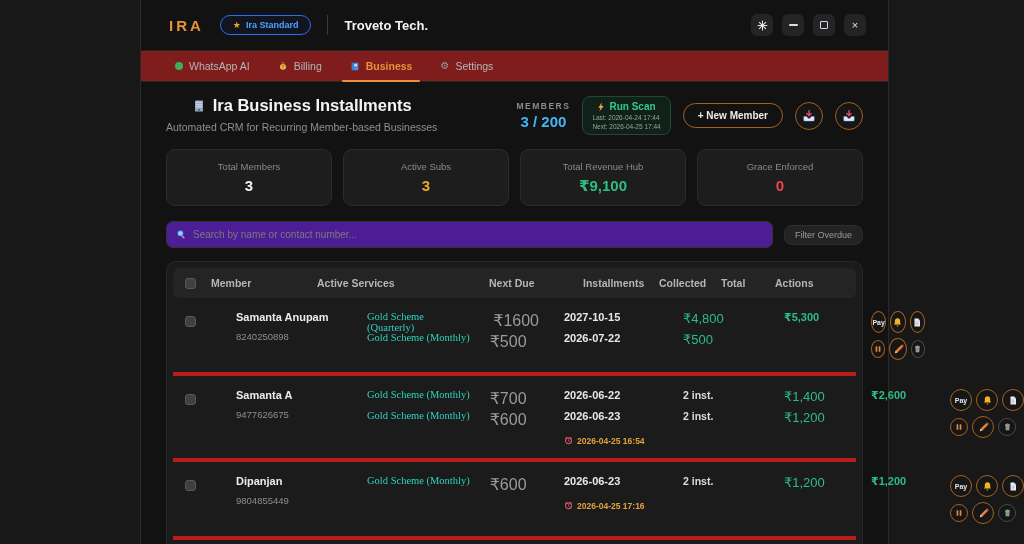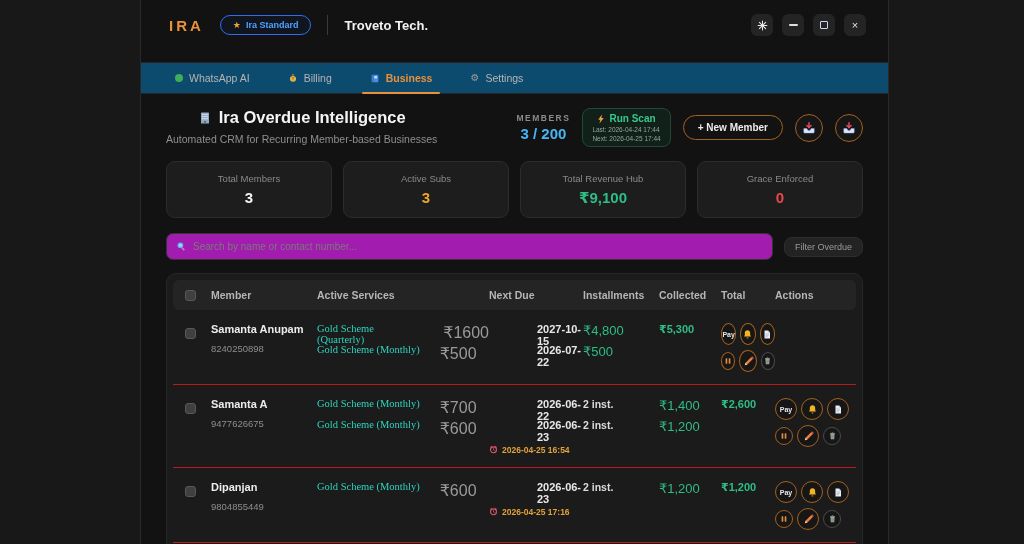--- a/index.html
+++ b/index.html
@@ -20,21 +20,21 @@
   .org { color:#f2f2f2; font-size:13px; font-weight:700; }
   .win-controls { margin-left:auto; display:flex; gap:9px; }
   .wbtn { width:22px; height:22px; border-radius:6px; background:#242424; display:flex;
     align-items:center; justify-content:center; color:#e0e0e0; font-size:11px; cursor:pointer; }
   .wbtn .bar { width:9px; height:2px; background:#e0e0e0; border-radius:1px; }
   .wbtn .sq { width:8px; height:8px; border:1.4px solid #cdd6f0; border-radius:1px; }
   .wbtn svg { width:11px; height:11px; display:block; }
 
   
   .nav { height:32px; border-top:1px solid #242424; border-bottom:1px solid #242424;
-    display:flex; align-items:stretch; padding:0 30px; gap:30px; background:#0c4a6e;margin-top:12px; }
+    display:flex; align-items:stretch; padding:0 30px; gap:20px; background:#7f1d1d; }
   .tab { display:flex; align-items:center; gap:6px; font-size:10.5px; color:#b5b5b5;
     position:relative; padding:0 4px; cursor:pointer; }
   .tab .dot { width:8px; height:8px; border-radius:50%; background:#3fae5a; }
   .tab .g-icn { font-size:10px; color:#9a9a9a; line-height:1; }
   .tab.active { color:#e8913a; font-weight:700; }
   .tab.active::after { content:""; position:absolute; left:-4px; right:-4px; bottom:-1px;
     height:2px; background:#e8913a; border-radius:2px; }
   .icn { display:inline-flex; line-height:0; }
   .icn svg { display:block; }
 
@@ -61,44 +61,44 @@
 
   
   .stats { display:grid; grid-template-columns:repeat(4,1fr); gap:11px; margin-top:14px; }
   .stat-card { height:57px; background:#1d1d1d; border:1px solid #2c2c2c; border-radius:9px;
     display:flex; flex-direction:column; align-items:center; justify-content:center; gap:5px; }
   .stat-label { color:#8a8a8a; font-size:9.5px; }
   .stat-value { font-size:15px; font-weight:700; }
 
   
   .search-row { display:flex; align-items:center; gap:11px; margin-top:15px; }
-  .search-box { flex:1; height:27px; background:#a21caf; border:1px solid #343434; border-radius:7px;
+  .search-box { flex:1; height:27px; background:#4c1d95; border:1px solid #343434; border-radius:7px;
     display:flex; align-items:center; padding:12px 9px; gap:6px; }
   .search-box input { background:transparent; border:none; outline:none; color:#bdbdbd;
     font-size:10px; width:100%; font-family:inherit; }
   .search-box input::placeholder { color:#7a7a7a; }
   .filter-btn { background:#232323; border:1px solid #2e2e2e; border-radius:8px; color:#9a9a9a;
     font-size:9px; padding:4px 10px; cursor:pointer; }
 
   
   .panel { margin-top:13px; background:#1b1b1b; border:1px solid #272727; border-radius:10px;
     padding:6px 6px 34px 6px; }
   .tgrid { display:grid; grid-template-columns:38px 106px 172px 94px 76px 62px 54px 1fr; }
   .thead { background:#242424; border-radius:6px; height:30px; align-items:center;
     color:#b5b5b5; font-size:10.5px; font-weight:700; }
   .thead .c-check { padding-left:12px; }
-  .trow { padding:13px 0 12px 0; border-bottom:1px solid #b91c1c; align-items:start; }
+  .trow { padding:13px 0 12px 0; border-bottom:4px solid #b91c1c; align-items:start;gap:25px; }
   .c-check { padding-left:12px; padding-top:2px; }
   .cb { width:11px; height:11px; border-radius:3px; background:#404040; border:1px solid #585858; cursor:pointer; display:inline-block; }
   .mname { color:#ececec; font-size:11px; font-weight:700; }
   .mphone { color:#8e8e8e; font-size:9.5px; margin-top:8px; }
   .line { height:21px; display:flex; align-items:flex-start; }
   .plan { color:#2dd4bf; font-size:10.5px;font-family:Liberation Serif, serif; }
   .price { color:#9a9a9a; font-size:16px; margin-left:20px; }
-  .due { color:#e8e8e8; font-size:11px; font-weight:600;margin-left:48px; }
+  .due { color:#e8e8e8; font-size:11px; font-weight:600; }
   .overdue { display:flex; align-items:flex-start; gap:4px; color:#e3a23c; font-size:8.5px;
     font-weight:700; margin-top:5px; }
   .inst { color:#dcdcdc; font-size:10.5px; font-weight:600; }
   .money { color:#2ebd85; font-size:13px; }
   .total { color:#2ebd85; font-size:11px; font-weight:700; }
   .acts { display:flex; flex-direction:column; gap:5px; }
   .acts .arow { display:flex; gap:4px; align-items:center; }
   .abtn { width:22px; height:22px; border-radius:50%; border:1px solid #a4611f; background:#161616;
     display:flex; align-items:center; justify-content:center; cursor:pointer; padding:0; }
   .abtn.pay { color:#e8e8e8; font-size:7px; font-weight:600; font-family:inherit; }
@@ -190,21 +190,21 @@
                   <rect x="4.2" y="4.9" width="1.3" height="1.3"></rect>
                   <rect x="6.3" y="4.9" width="1.3" height="1.3"></rect>
                   <rect x="8.4" y="4.9" width="1.3" height="1.3"></rect>
                   <rect x="4.2" y="7" width="1.3" height="1.3"></rect>
                   <rect x="6.3" y="7" width="1.3" height="1.3"></rect>
                   <rect x="8.4" y="7" width="1.3" height="1.3"></rect>
                 </g>
                 <rect x="6" y="10" width="2" height="2.6" fill="#5d6f88"></rect>
               </svg>
             </span>
-          <span>Ira Overdue Intelligence</span>
+          <span>Ira Business Installments</span>
         </div>
         <div class="page-sub">Automated CRM for Recurring Member-based Businesses</div>
       </div>
       <div class="head-right">
         <div class="members">
           <div class="lbl">MEMBERS</div>
           <div class="val">3 / 200</div>
         </div>
         <div class="run-scan">
           <div class="main">

